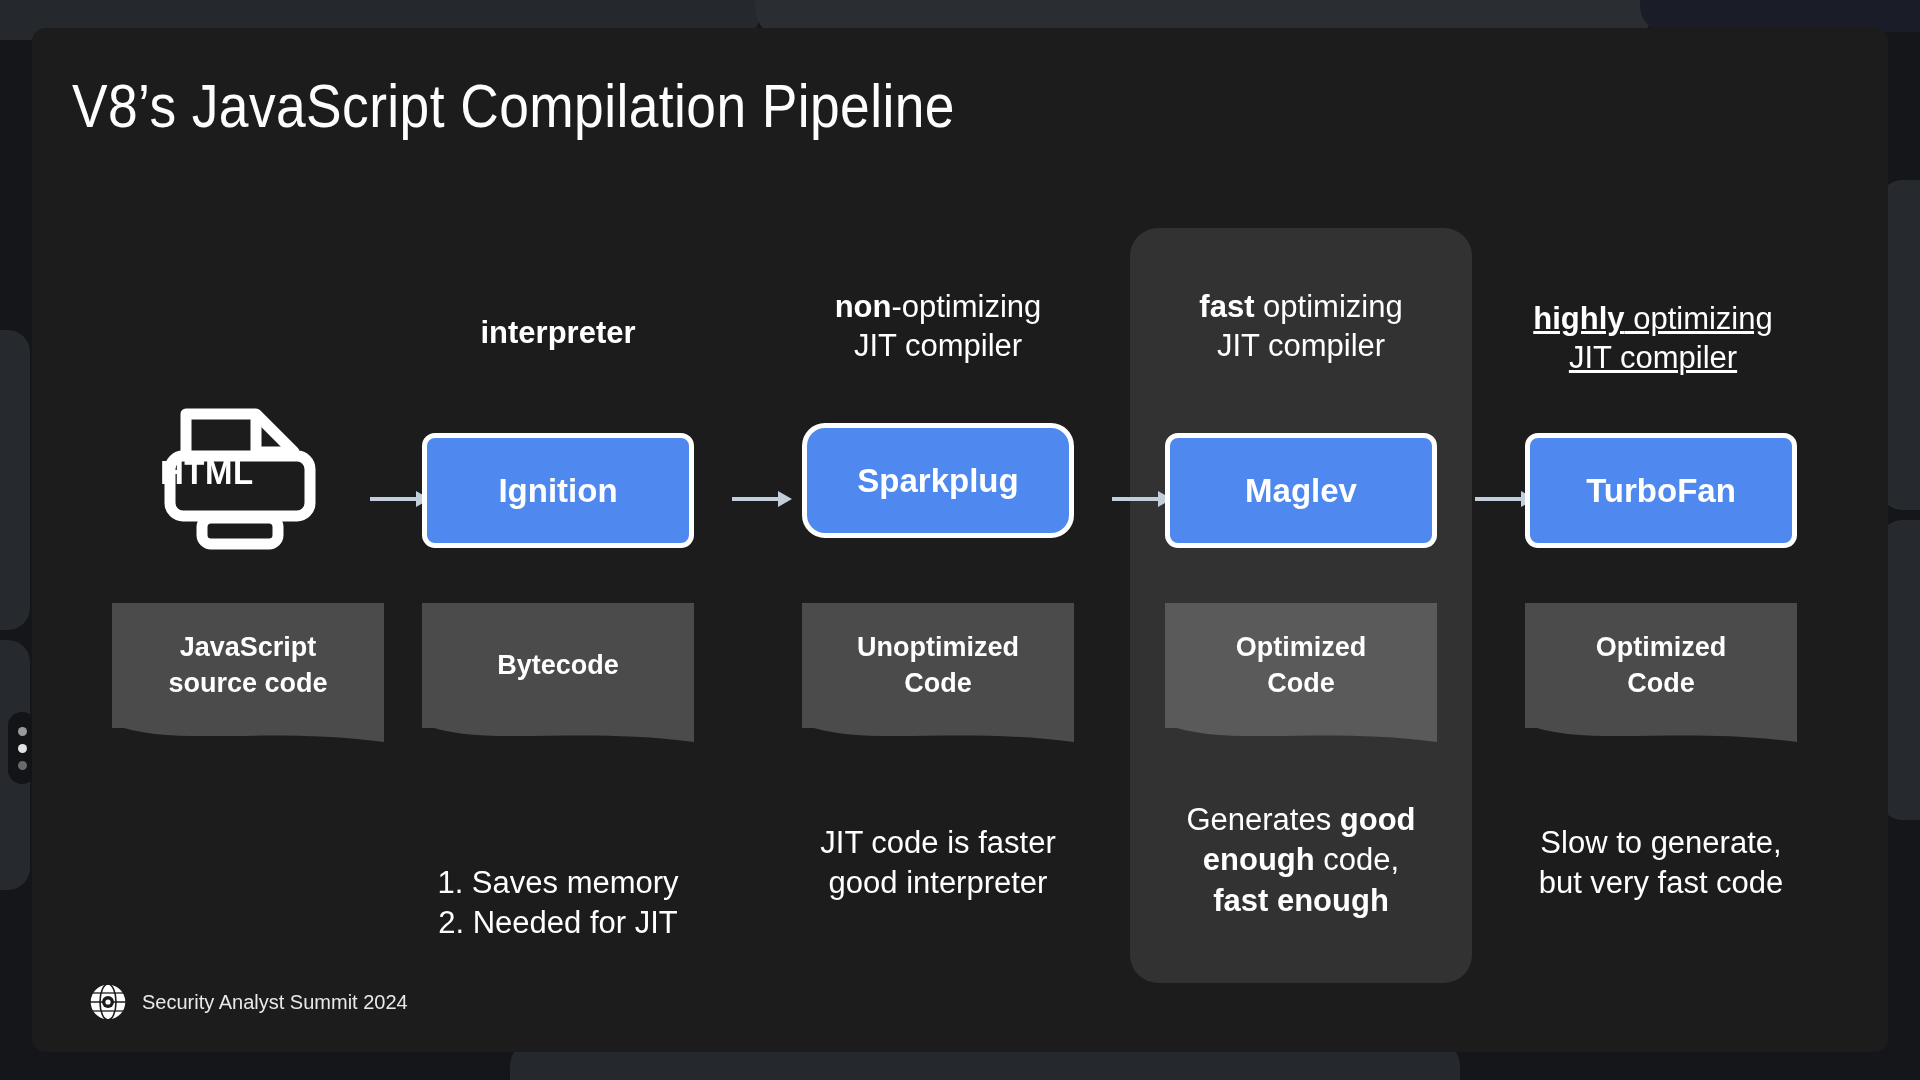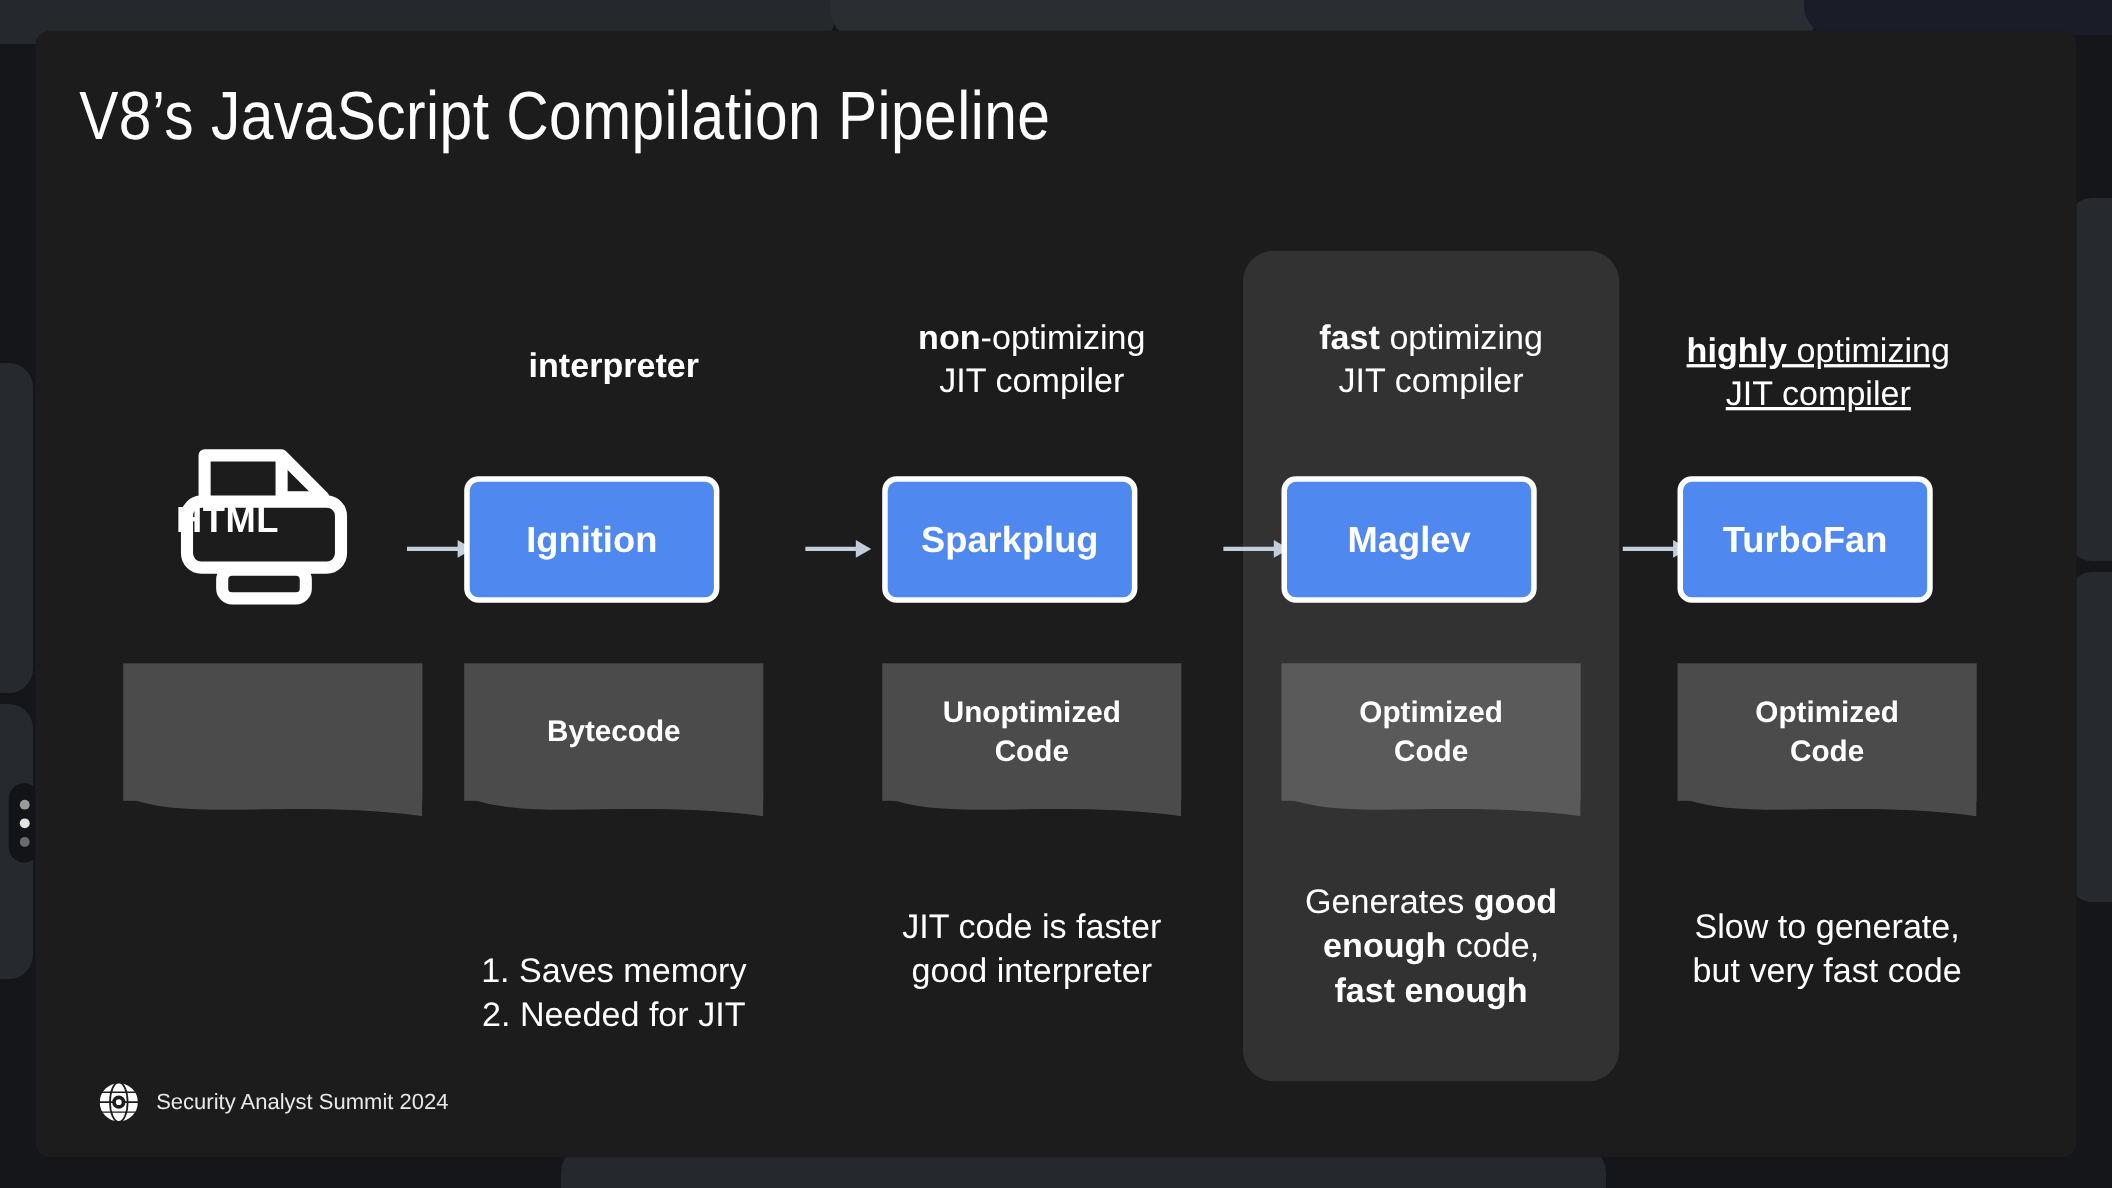--- a/index.html
+++ b/index.html
@@ -93,21 +93,21 @@
     text-align: center;
     font-size: 31px;
     line-height: 1.27;
     color: #ffffff;
     font-weight: 400;
   }
   .col-head b { font-weight: 700; }
 
   .chip {
     position: absolute;
-    width: 232px; height: 115px;
+    width: 272px; height: 115px;
     background: #4f88ef;
     border: 5px solid #ffffff;
     border-radius: 13px;
     display: flex; align-items: center; justify-content: center;
     color: #ffffff;
     font-size: 33px;
     font-weight: 700;
   }
 
   .arrow {
@@ -253,20 +253,24 @@
       <path d="M26 14 h70 l38 38 v62 h-108 z" stroke="#ffffff" stroke-width="11" stroke-linejoin="round" fill="none"></path>
       <path d="M96 14 v38 h38" stroke="#ffffff" stroke-width="11" stroke-linejoin="round" fill="none"></path>
       <rect x="46" y="74" width="34" height="11" rx="5.5" fill="#ffffff"></rect>
       <rect x="10" y="56" width="140" height="60" rx="13" stroke="#ffffff" stroke-width="11" fill="#1b1c1b"></rect>
       <rect x="42" y="118" width="76" height="26" rx="9" stroke="#ffffff" stroke-width="11" fill="none"></rect>
     </svg>
     <div class="lbl">HTML</div>
   </div>
 
   <div class="outbox" style="left:80px; top:575px;">
+    <span>
+      <span>JavaScript</span><br>
+      <span>source code</span>
+    </span>
     <div class="wave">
       <svg width="272" height="30" viewBox="0 0 272 30" preserveAspectRatio="none">
         <path d="M0 0 C60 24 150 2 272 18 L272 0 Z" fill="#4b4b4b"></path>
       </svg>
     </div>
   </div>
 
   <div class="arrow" style="left:338px;">
     <svg width="62" height="18" viewBox="0 0 62 18">
       <path d="M0 9 H48" stroke="#c3cedd" stroke-width="4"></path>
@@ -297,21 +301,21 @@
     <svg width="62" height="18" viewBox="0 0 62 18">
       <path d="M0 9 H48" stroke="#c3cedd" stroke-width="4"></path>
       <path d="M46 1 L60 9 L46 17 Z" fill="#c3cedd"></path>
     </svg>
   </div>
 
   <div class="col-head" style="left:741px; top:259px;">
     <b>non</b><span>-optimizing</span><br>
     <span>JIT compiler</span>
   </div>
-  <div class="chip" style="left:770px; top:405px;">
+  <div class="chip" style="left:770px; top:395px;border-radius:23px;">
     <span>Sparkplug</span>
   </div>
   <div class="outbox" style="left:770px; top:575px;">
     <span>
       <span>Unoptimized</span><br>
       <span>Code</span>
     </span>
     <div class="wave">
       <svg width="272" height="30" viewBox="0 0 272 30" preserveAspectRatio="none">
         <path d="M0 0 C60 24 150 2 272 18 L272 0 Z" fill="#4b4b4b"></path>

